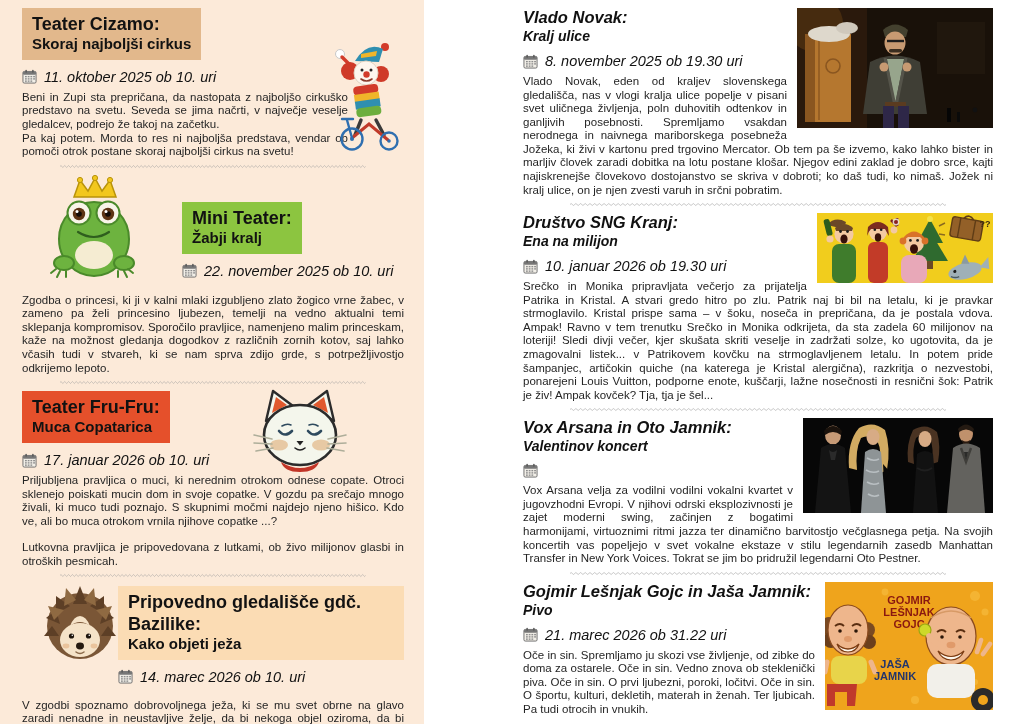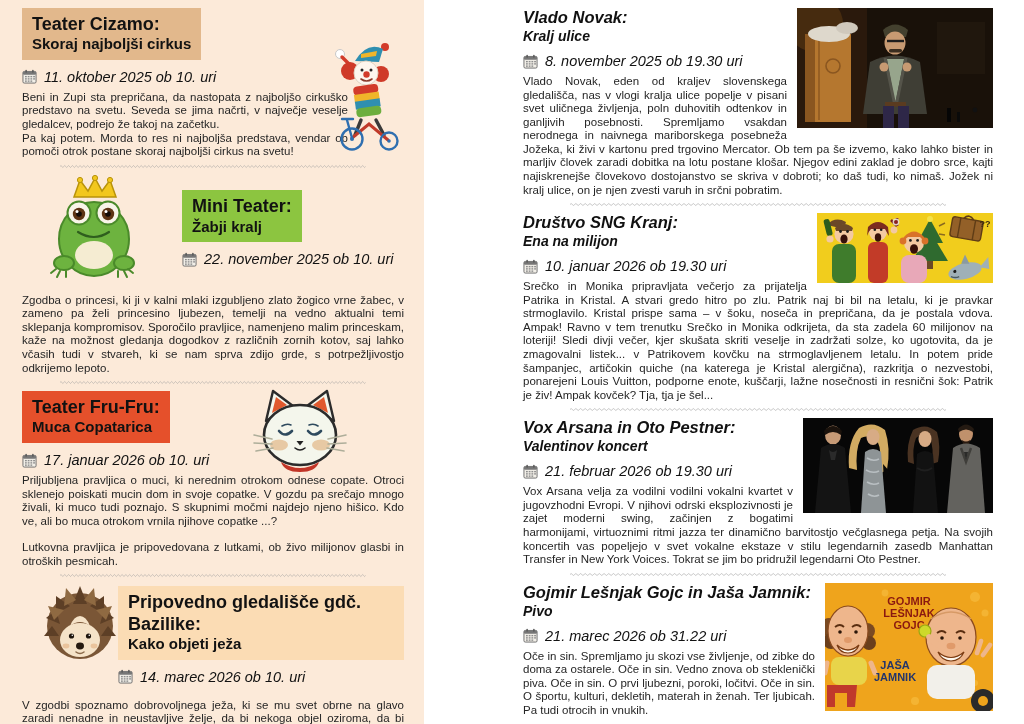--- a/index.html
+++ b/index.html
@@ -27,21 +27,21 @@
   .body p{margin:0;}
   .body p.gap{margin-top:13px;}
   
   .divider{clear:both;padding:5px 0 6px;}
   .divider svg{display:block;width:80%;height:5px;margin:0 auto;}
   
   .l1{min-height:150px;}
   .l1 .body{padding-right:56px;}
   .l1 .clown-wrap{position:absolute;right:-4px;top:32px;}
   .l2{min-height:178px;}
-  .l2 .row{display:flex;align-items:center;gap:46px;margin-left:26px;}
+  .l2 .row{display:flex;align-items:flex-end;gap:46px;margin-left:26px;}
   .l2 .row .stack{padding-top:4px;}
   .l2 .body{margin-top:9px;}
   .l3{min-height:172px;}
   .l3 .cat-wrap{position:absolute;left:230px;top:-6px;}
   .l3 .body{margin-top:4px;}
   .l4 .row{display:flex;align-items:flex-start;margin-left:20px;}
   .l4 .row .stack{padding-top:2px;}
   .l4 .body{margin-top:8px;}
   
   .r-t1{margin:0;font-size:16.5px;font-weight:bold;font-style:italic;line-height:1.15;color:#111;}
@@ -423,27 +423,26 @@
           <path d="M110 95 L114 36 q8 -6 16 0 l5 59 Z" fill="#121212"></path>
           <path d="M114 50 q8 5 15 0" stroke="#1f1f1f" stroke-width="2" fill="none"></path>
           <ellipse cx="163" cy="16" rx="7" ry="8.5" fill="#c0916c"></ellipse>
           <path d="M155 11 q8 -9 16 0 l-1 3 q-7 -5 -14 0 z" fill="#241a12"></path>
           <path d="M159 22 q4 3 8 0 l-1 4 q-3 2 -6 0 z" fill="#2a1c12"></path>
           <path d="M144 95 L150 30 q13 -9 27 0 L182 95 Z" fill="#63625e"></path>
           <path d="M158 30 l5 14 5 -14" stroke="#3f3e3a" stroke-width="2.4" fill="none"></path>
           <path d="M161 34 l2 8 2 -8 z" fill="#2a2a28"></path>
         </svg>
       </div>
-      <h2 class="r-t1">Vox Arsana in Oto Pestner:</h2>
+      <h2 class="r-t1">Vox Arsana in Oto Jamnik:</h2>
       <h3 class="r-t2">Valentinov koncert</h3>
       <div class="date-row">
         <svg class="cal">
             <use href="#cal-sym"></use>
           </svg>
-        <span class="date-text">21. februar 2026 ob 19.30 uri</span>
       </div>
       <div class="body">
         <p>Vox Arsana velja za vodilni vodilni vokalni kvartet v jugovzhodni Evropi. V njihovi odrski eksplozivnosti je zajet moderni swing, začinjen z bogatimi harmonijami, virtuoznimi ritmi jazza ter dinamično barvitostjo večglasnega petja. Na svojih koncertih vas popeljejo v svet vokalne ekstaze v stilu legendarnih zasedb Manhattan Transfer in New York Voices. Tokrat se jim bo pridružil legendarni Oto Pestner.</p>
       </div>
     </section>
 
     <div class="divider">
       <svg class="wavy" viewBox="0 0 960 8" preserveAspectRatio="none">
           <path fill="none" stroke="#9a9a9a" stroke-width="1.1" d="M0 4 q3 -3 6 0 q3 3 6 0 q3 -3 6 0 q3 3 6 0 q3 -3 6 0 q3 3 6 0 q3 -3 6 0 q3 3 6 0 q3 -3 6 0 q3 3 6 0 q3 -3 6 0 q3 3 6 0 q3 -3 6 0 q3 3 6 0 q3 -3 6 0 q3 3 6 0 q3 -3 6 0 q3 3 6 0 q3 -3 6 0 q3 3 6 0 q3 -3 6 0 q3 3 6 0 q3 -3 6 0 q3 3 6 0 q3 -3 6 0 q3 3 6 0 q3 -3 6 0 q3 3 6 0 q3 -3 6 0 q3 3 6 0 q3 -3 6 0 q3 3 6 0 q3 -3 6 0 q3 3 6 0 q3 -3 6 0 q3 3 6 0 q3 -3 6 0 q3 3 6 0 q3 -3 6 0 q3 3 6 0 q3 -3 6 0 q3 3 6 0 q3 -3 6 0 q3 3 6 0 q3 -3 6 0 q3 3 6 0 q3 -3 6 0 q3 3 6 0 q3 -3 6 0 q3 3 6 0 q3 -3 6 0 q3 3 6 0 q3 -3 6 0 q3 3 6 0 q3 -3 6 0 q3 3 6 0 q3 -3 6 0 q3 3 6 0 q3 -3 6 0 q3 3 6 0 q3 -3 6 0 q3 3 6 0 q3 -3 6 0 q3 3 6 0 q3 -3 6 0 q3 3 6 0 q3 -3 6 0 q3 3 6 0 q3 -3 6 0 q3 3 6 0 q3 -3 6 0 q3 3 6 0 q3 -3 6 0 q3 3 6 0 q3 -3 6 0 q3 3 6 0 q3 -3 6 0 q3 3 6 0 q3 -3 6 0 q3 3 6 0 q3 -3 6 0 q3 3 6 0 q3 -3 6 0 q3 3 6 0 q3 -3 6 0 q3 3 6 0 q3 -3 6 0 q3 3 6 0 q3 -3 6 0 q3 3 6 0 q3 -3 6 0 q3 3 6 0 q3 -3 6 0 q3 3 6 0 q3 -3 6 0 q3 3 6 0 q3 -3 6 0 q3 3 6 0 q3 -3 6 0 q3 3 6 0 q3 -3 6 0 q3 3 6 0 q3 -3 6 0 q3 3 6 0 q3 -3 6 0 q3 3 6 0 q3 -3 6 0 q3 3 6 0 q3 -3 6 0 q3 3 6 0 q3 -3 6 0 q3 3 6 0 q3 -3 6 0 q3 3 6 0 q3 -3 6 0 q3 3 6 0 q3 -3 6 0 q3 3 6 0 q3 -3 6 0 q3 3 6 0 q3 -3 6 0 q3 3 6 0 q3 -3 6 0 q3 3 6 0 q3 -3 6 0 q3 3 6 0 q3 -3 6 0 q3 3 6 0 q3 -3 6 0 q3 3 6 0 q3 -3 6 0 q3 3 6 0 q3 -3 6 0 q3 3 6 0 q3 -3 6 0 q3 3 6 0 q3 -3 6 0 q3 3 6 0 q3 -3 6 0 q3 3 6 0 q3 -3 6 0 q3 3 6 0 q3 -3 6 0 q3 3 6 0 q3 -3 6 0 q3 3 6 0 q3 -3 6 0 q3 3 6 0 q3 -3 6 0 q3 3 6 0 q3 -3 6 0 q3 3 6 0 q3 -3 6 0 q3 3 6 0 q3 -3 6 0 q3 3 6 0 q3 -3 6 0 q3 3 6 0 q3 -3 6 0 q3 3 6 0"></path>
         </svg>

